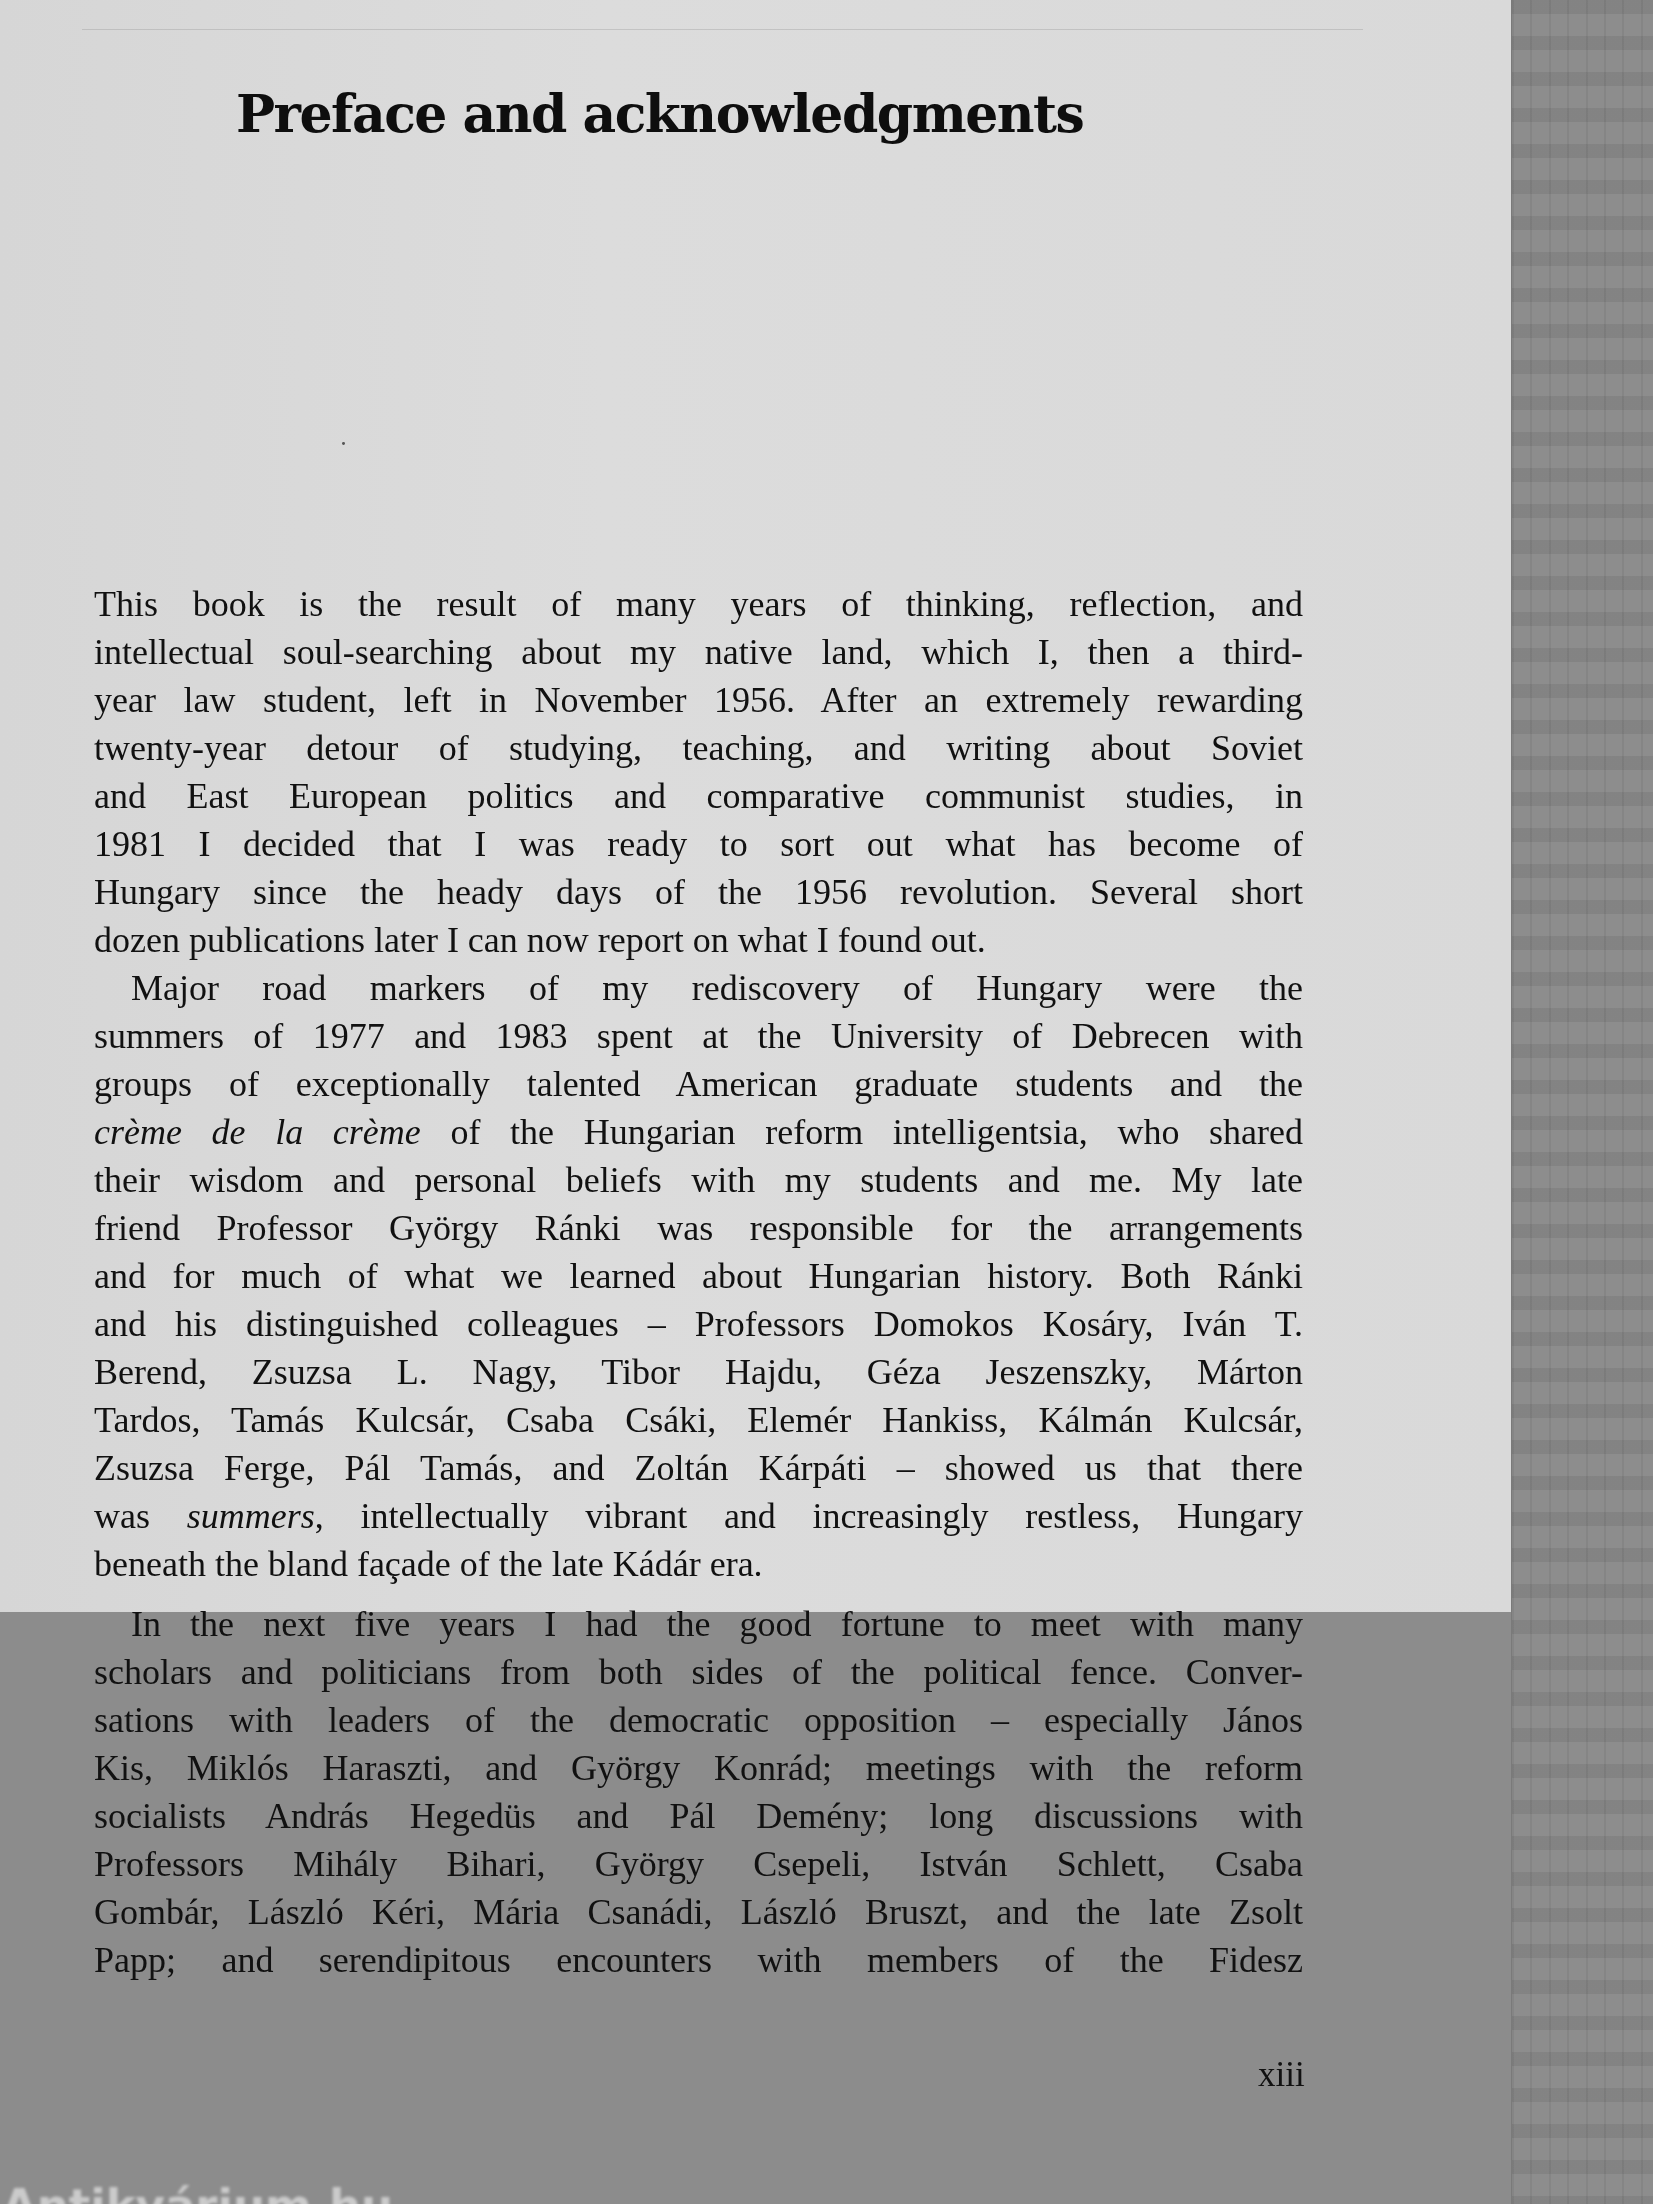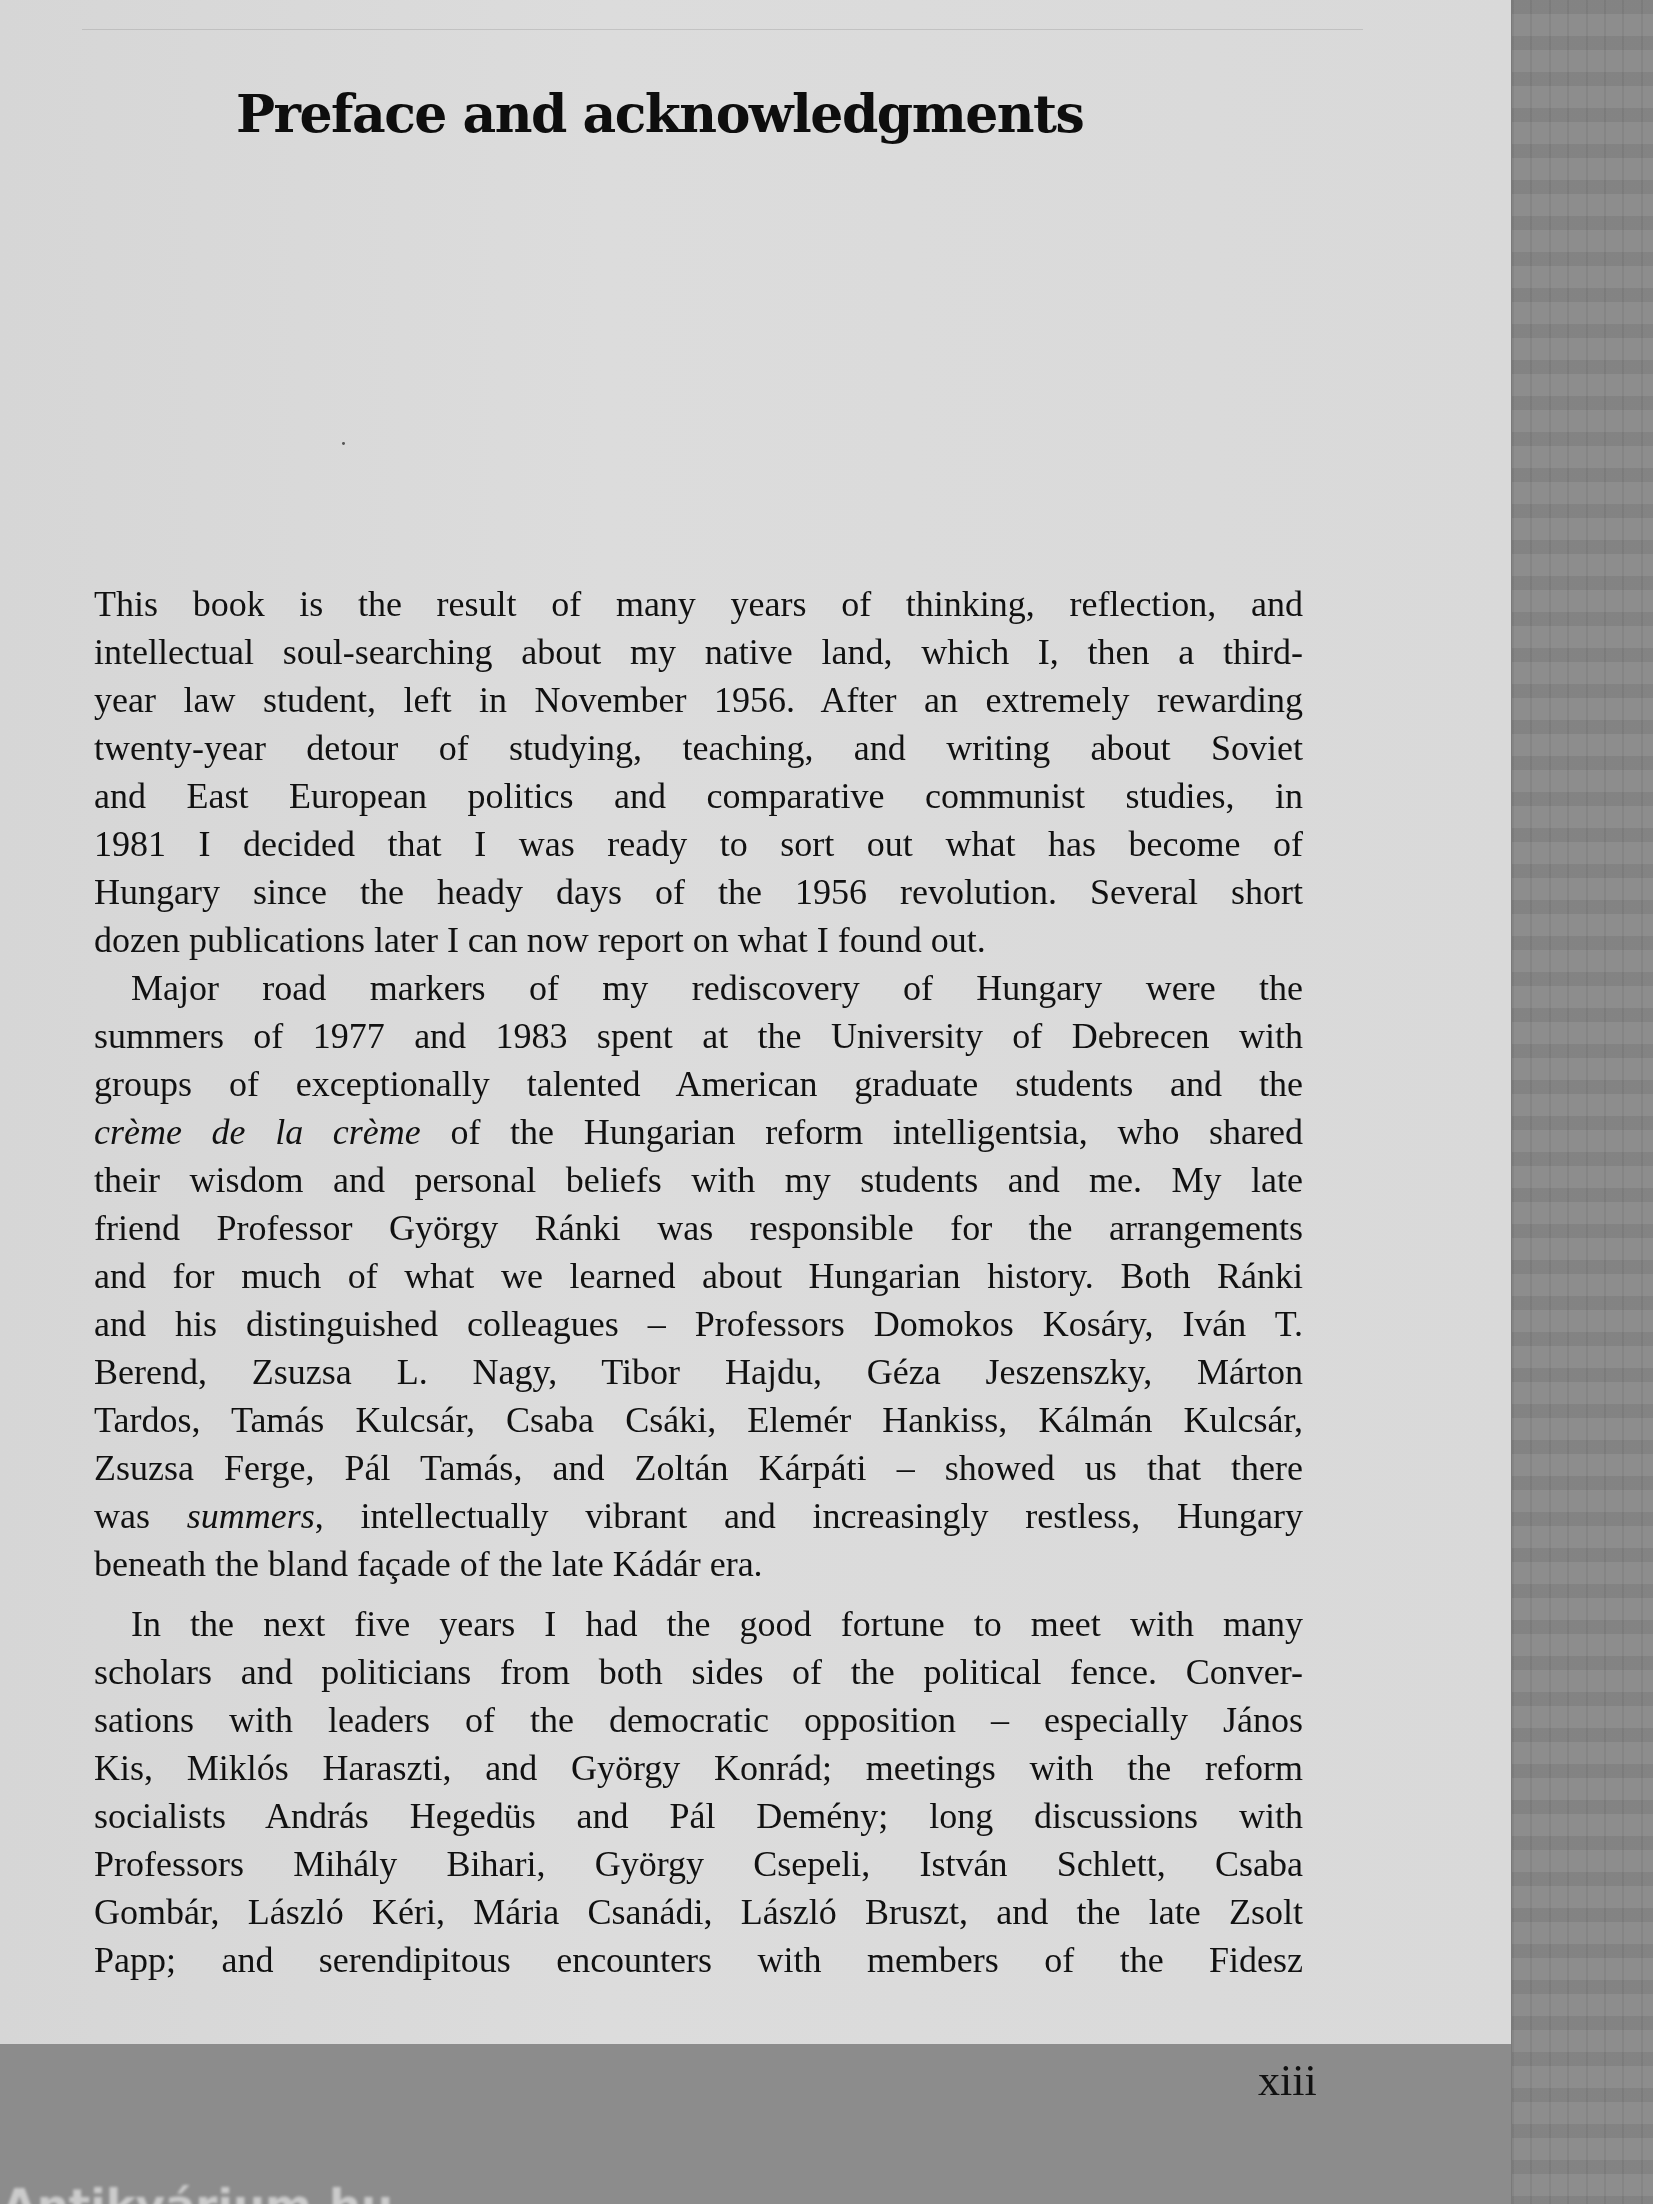--- a/index.html
+++ b/index.html
@@ -1,21 +1,21 @@
 <!DOCTYPE html>
 <html><head>
 <meta charset="utf-8">
 <style>
   html, body { margin: 0; padding: 0; }
   body {
     width: 1654px; height: 2205px; overflow: hidden; position: relative;
     background: #8c8c8c;
   }
   .page {
-    position: absolute; left: 0; top: 0; width: 1511px; height: 2044px;
+    position: absolute; left: 0; top: 0; width: 1511px; height: 1612px;
     background: linear-gradient(90deg, #d6d6d6 0%, #dcdcdc 40%, #d9d9d9 100%);
   }
   .spine {
     position: absolute; left: 1511px; top: 0; width: 143px; height: 2205px;
     background:
       repeating-linear-gradient(90deg, rgba(0,0,0,0.06) 0 1.9px, rgba(0,0,0,0) 1.9px 18.4px),
       repeating-linear-gradient(180deg, rgba(60,60,60,0.12) 0 13.6px, rgba(0,0,0,0) 13.6px 36px),
       #8d8d8d;
     border-left: 1.9px solid #7a7a7a;
   }
@@ -36,21 +36,21 @@
   }
   .line {
     display: block; height: 48px; white-space: nowrap;
     text-align: justify; text-align-last: justify;
   }
   .line.last { text-align-last: left; }
   .line.indent { padding-left: 37px; }
   .para3 { margin-top: 12px; }
   .page-number {
     position: absolute; left: 1258px; top: 2055px;
-    font-family: "Liberation Serif", serif; font-size: 44px; color: #111;
+    font-family: "Liberation Serif", serif; font-size: 35px; color: #111;
   }
   .watermark {
     position: absolute; left: 1.9px; top: 2179px;
     font-family: "DejaVu Sans", sans-serif; font-weight: bold; font-size: 45px;
     color: rgba(255,255,255,0.55); filter: blur(1.5px); white-space: nowrap;
   }
   .dot { position: absolute; left: 342px; top: 442px; width: 2.9px; height: 2.9px; background:#555; border-radius: 50%; }
 </style>
 </head>
 <body>

